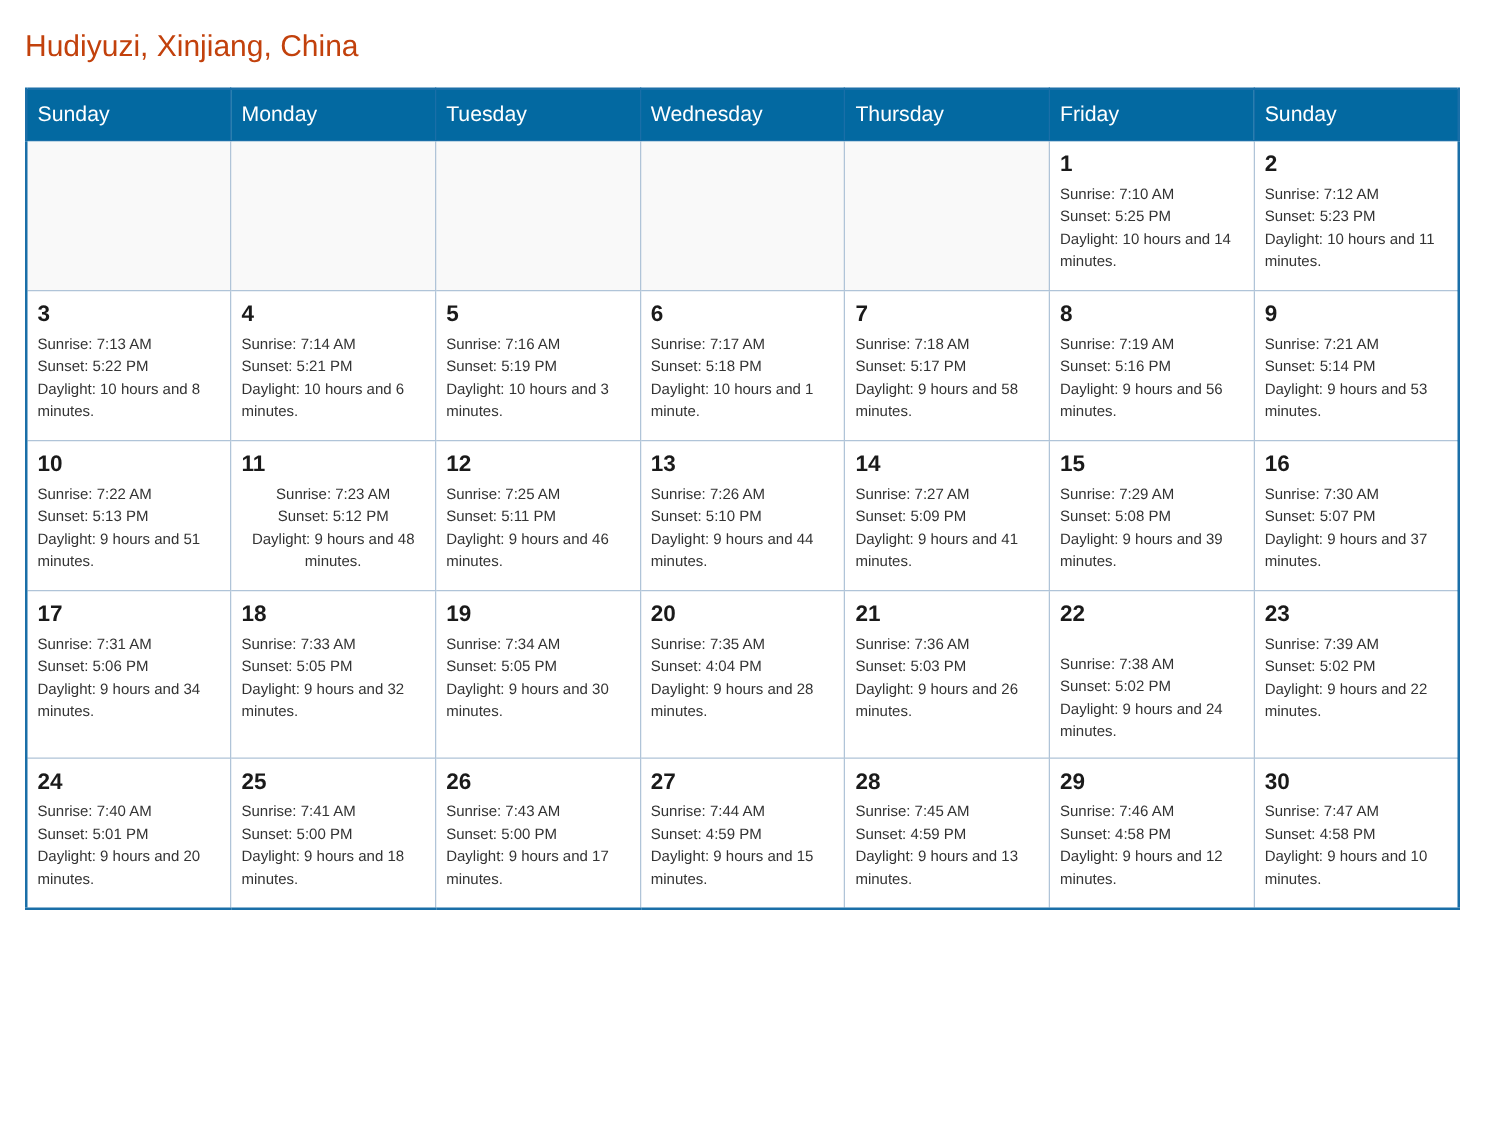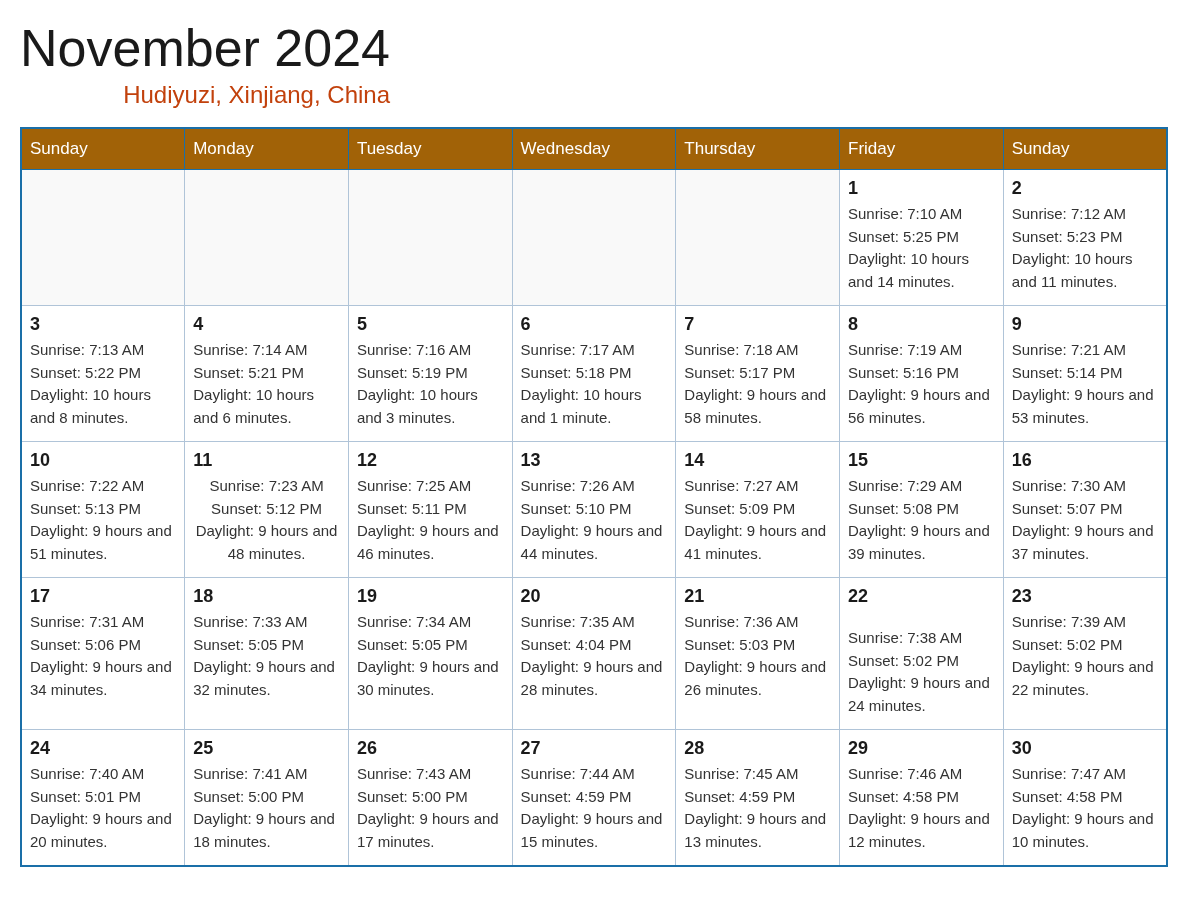--- a/index.html
+++ b/index.html
@@ -60,21 +60,21 @@
       font-size: 24px;
       color: #c2410c;
       margin-top: 4px;
     }
     table {
       width: 100%;
       border-collapse: collapse;
       table-layout: fixed;
     }
     thead tr {
-      background-color: #a16207;
+      background-color: #0369a1;
       margin-top: 48px;
     }
     thead th {
       color: #fff;
       font-size: 17px;
       font-weight: normal;
       padding: 10px 8px;
       text-align: left;
       border: 1px solid #1a6fa8;
     }
@@ -89,21 +89,21 @@
       color: #333;
       height: 120px;
     }
     .day-number {
       font-size: 18px;
       font-weight: bold;
       color: #1a1a1a;
       margin-bottom: 4px;
     }
     .day-info {
-      font-size: 15px;
+      font-size: 12px;
       color: #333;
       line-height: 1.5;
     }
     .empty-cell {
       background: #f9f9f9;
     }
     tbody tr:last-child td {
       border-bottom: 2px solid #1a6fa8;
     }
     thead tr th:first-child {
@@ -117,21 +117,20 @@
     }
     tbody td {
       border: 1px solid #b0c4d8;
     }
   </style>
 </head>
 <body>
 
 <div class="header">
   <div class="title-section">
-    <div class="month-title">November 2024</div>
     <div class="location">Hudiyuzi, Xinjiang, China</div>
   </div>
 </div>
 
 <table>
   <thead>
     <tr>
     <th>Sunday</th>
         <th>Monday</th>
         <th>Tuesday</th>

